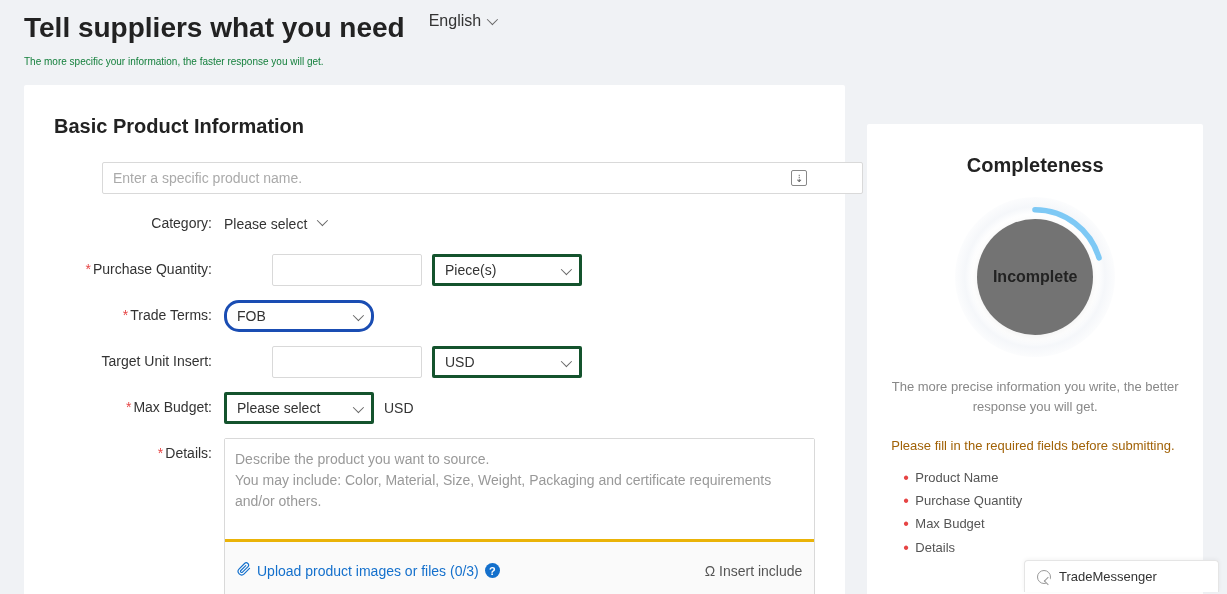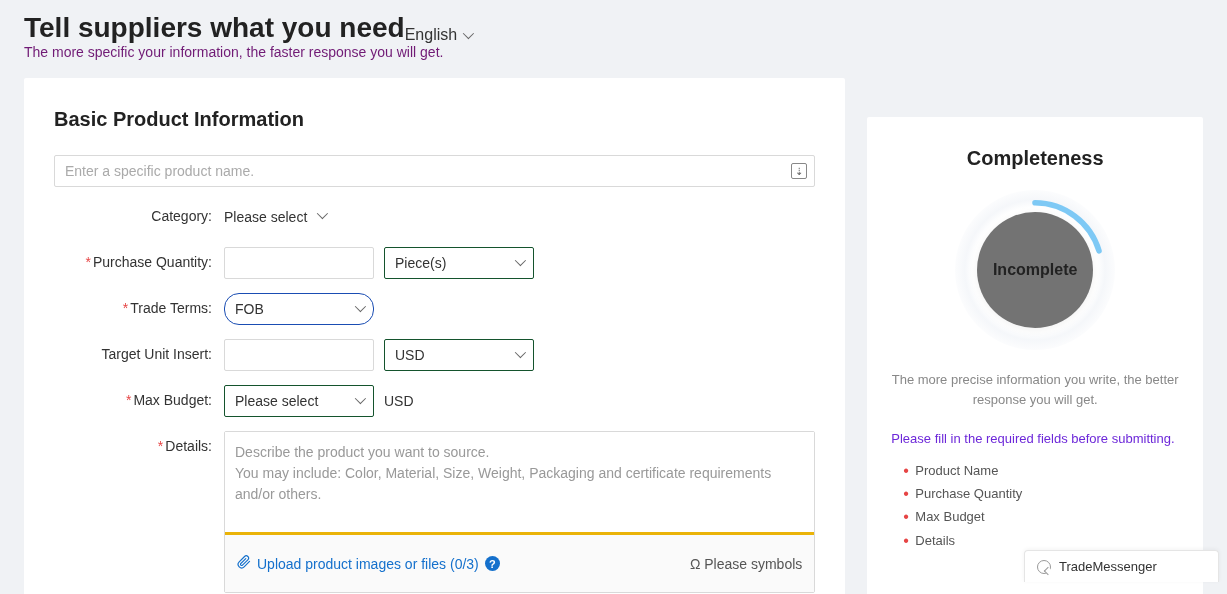--- a/index.html
+++ b/index.html
@@ -10,21 +10,22 @@
     width: 1227px;
     height: 594px;
     overflow: hidden;
     position: relative;
   }
   .header {
     padding: 12px 24px 18px 24px;
   }
   .title-row {
     display: flex;
-    align-items: flex-end;
+    align-items: flex-start;
+    gap: 24px;
   }
   .main-title {
     font-size: 28px;
     font-weight: 700;
     color: #222;
   }
   .lang-select {
     display: inline-flex;
     align-items: center;
     gap: 6px;
@@ -34,23 +35,23 @@
   }
   .chevron-down {
     display: inline-block;
     width: 8px;
     height: 8px;
     border-right: 1.5px solid #666;
     border-bottom: 1.5px solid #666;
     transform: rotate(45deg) translateY(-2px);
   }
   .subtitle {
-    margin-top: 0;
-    font-size: 14px;
-    color: #701a75;
+    margin-top: 12px;
+    font-size: 10px;
+    color: #15803d;
   }
   .content-row {
     display: flex;
     gap: 22px;
     padding: 0 24px;
   }
   .main-card {
     background: #fff;
     width: 838px;
     padding: 30px 30px 0 30px;
@@ -85,41 +86,42 @@
   }
   .text-input {
     height: 32px;
     border: 1px solid #d9d9d9;
     border-radius: 2px;
     padding: 0 10px;
     font-size: 14px;
     color: #737373;
     outline: none;
     background: #fff;
+    margin-left: 48px;
   }
   .text-input::placeholder { color: #aaa; }
   .full-width { width: 100%; position: relative; }
   .input-icon-box {
     position: absolute;
     right: 8px;
     top: 50%;
     transform: translateY(-50%);
     width: 16px;
     height: 16px;
     border: 1px solid #888;
     border-radius: 2px;
     display: flex;
     align-items: center;
     justify-content: center;
     font-size: 10px;
     color: #555;
   }
   .select-box {
     height: 32px;
-    border: 1px solid #14532d;
+    border: 3px solid #14532d;
     border-radius: 2px;
     padding: 0 28px 0 10px;
     font-size: 14px;
     display: inline-flex;
     align-items: center;
     background: #fff;
     cursor: pointer;
     position: relative;
     min-width: 150px;
   }
@@ -229,21 +231,21 @@
     box-shadow: 0 2px 10px rgba(0,0,0,0.06);
   }
   .side-desc {
     font-size: 13px;
     color: #888;
     line-height: 1.5;
     margin-bottom: 20px;
   }
   .side-note {
     font-size: 13px;
-    color: #6d28d9;
+    color: #a16207;
     text-align: left;
     margin-bottom: 10px;
     line-height: 1.5;
   }
   .req-list {
     list-style: none;
     text-align: left;
     padding-left: 12px;
   }
   .req-list li {
@@ -256,21 +258,21 @@
   .req-list li::before {
     content: "•";
     color: #e64545;
     position: absolute;
     left: 0;
     font-size: 16px;
     line-height: 1.5;
   }
   .trade-messenger {
     position: fixed;
-    bottom: 12px;
+    bottom: 2px;
     right: 8px;
     background: #fff;
     border: 1px solid #e5e5e5;
     border-bottom: none;
     border-radius: 4px 4px 0 0;
     padding: 8px 30px 8px 12px;
     font-size: 13px;
     display: flex;
     align-items: center;
     gap: 8px;
@@ -393,21 +395,21 @@
           <div class="textarea-toolbar">
             <span class="upload-link">
               <span class="clip-icon">
                 <svg width="14" height="14" viewBox="0 0 24 24" fill="none" stroke="#1470cc" stroke-width="2" stroke-linecap="round" stroke-linejoin="round">
                     <path d="M21.44 11.05l-9.19 9.19a6 6 0 0 1-8.49-8.49l9.19-9.19a4 4 0 0 1 5.66 5.66l-9.2 9.19a2 2 0 0 1-2.83-2.83l8.49-8.48"></path>
                   </svg>
               </span>
               <span>Upload product images or files (0/3)</span>
               <span class="help-circle">?</span>
             </span>
-            <span class="insert-symbols">Ω Please symbols</span>
+            <span class="insert-symbols">Ω Insert include</span>
           </div>
         </div>
       </div>
     </div>
 
   </div>
 
   <div class="side-card">
     <h3 class="side-title">Completeness</h3>
     <div class="gauge-wrap">

